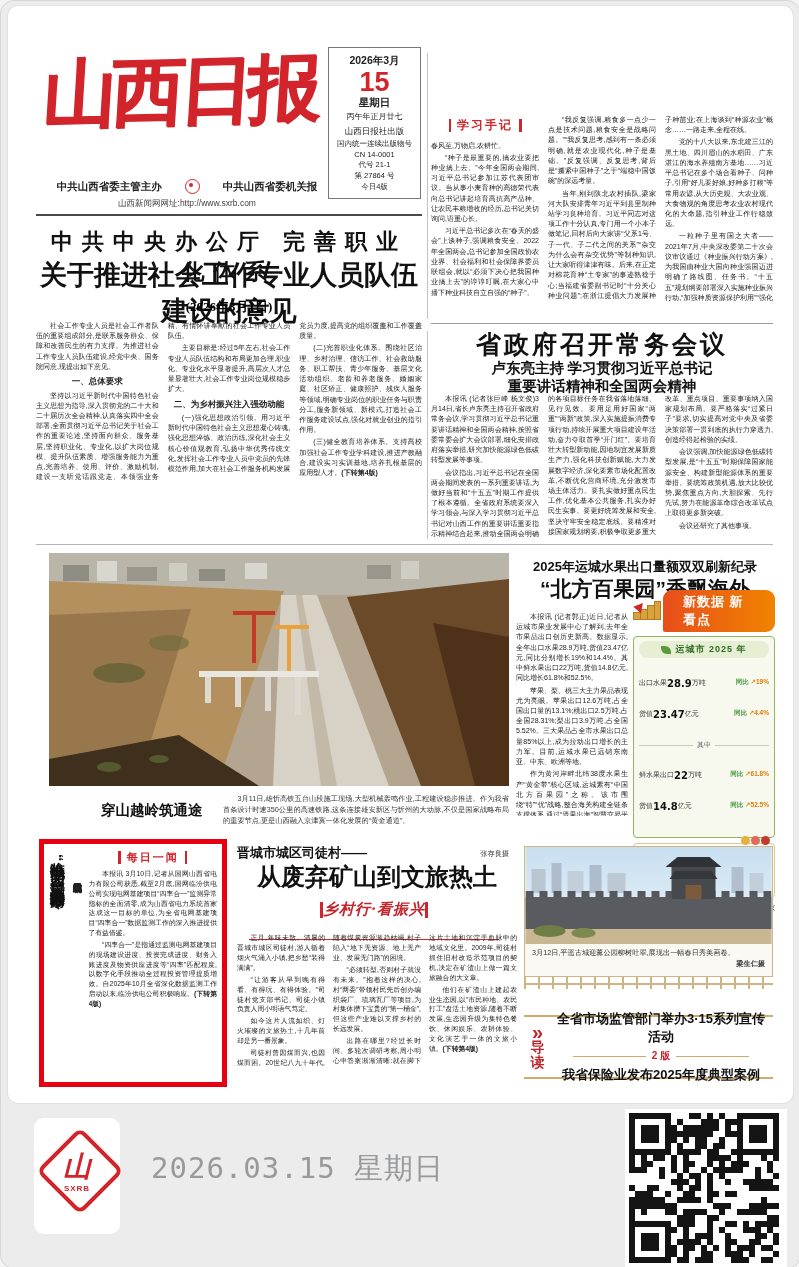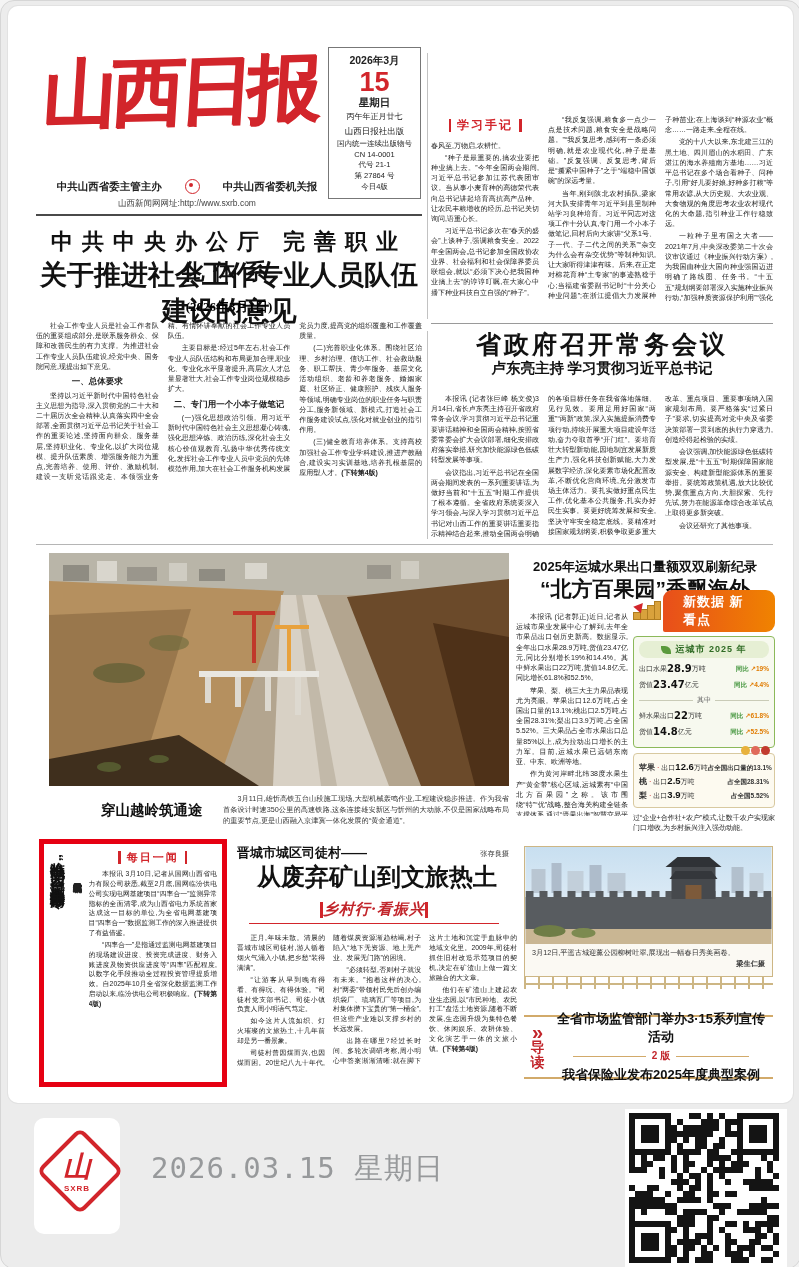--- a/index.html
+++ b/index.html
@@ -55,21 +55,21 @@
   .info{left:632px;top:589px;width:142px;height:246px;font-size:7px;color:#333;}
   .badge{display:flex;align-items:center;gap:4px;margin-bottom:4px;}
   .badge .barsico{position:relative;width:26px;height:18px;}
   .badge .barsico i{position:absolute;bottom:0;background:#d9a23c;border:0.5px solid #b07d20;}
   .badge .barsico .arrow{position:absolute;left:2px;top:0px;width:0;height:0;border-left:5px solid transparent;border-right:5px solid transparent;border-bottom:9px solid #d2252b;transform:rotate(40deg);}
   .badge .pill{flex:1;background:linear-gradient(90deg,#e84e1b,#f08300);color:#fff;font-weight:900;font-size:13px;letter-spacing:1px;border-radius:9px 9px 9px 2px;padding:3px 20px;text-align:left;}
   .gbox{border:1.5px solid #8cb95a;background:#f7f9ef;border-radius:4px;padding:4px 5px 5px;margin-bottom:5px;}
   .gbox-title{display:flex;align-items:center;justify-content:center;gap:4px;background:#e6efd4;border-radius:8px;padding:2px 0;margin-bottom:4px;}
   .gbox-title b{color:#2f6b24;font-size:9px;letter-spacing:1px;}
   .leafico{width:10px;height:8px;background:#5a9a3c;border-radius:0 6px 0 6px;}
-  .irow{display:flex;align-items:flex-end;margin:5px 0;white-space:nowrap;}
+  .irow{display:flex;align-items:flex-start;margin:20px 0;white-space:nowrap;}
   .ilab{font-size:7px;color:#333;}
   .ival{font-size:10px;color:#111;font-family:"DejaVu Sans",sans-serif;}
   .iunit{font-size:7px;color:#333;}
   .iyoy{margin-left:auto;color:#4e9b47;font-size:6.5px;font-weight:bold;}
   .iyoy .up{color:#e07b00;font-style:normal;}
   .iyoy b{color:#e07b00;}
   .imid{display:flex;align-items:center;gap:4px;color:#666;font-size:7px;margin:3px 0;}
   .imid::before,.imid::after{content:"";flex:1;height:1px;background:#c9cbb7;}
   .fbox{position:relative;border:1.5px solid #d8c9a0;background:#fdfaf0;border-radius:4px;padding:5px 5px 4px;margin-bottom:5px;}
   .frow{display:flex;align-items:baseline;margin:2px 0;white-space:nowrap;}
@@ -87,21 +87,21 @@
   
   .redbox{left:38px;top:838px;width:188px;height:248px;border:5px solid #e60012;box-sizing:border-box;padding:6px 5px;display:flex;gap:5px;background:#fff;}
   .vhead{writing-mode:vertical-rl;font-size:15px;font-weight:900;color:#111;letter-spacing:1px;line-height:1.1;height:100%;}
   .vsub{writing-mode:vertical-rl;font-size:9px;font-weight:bold;color:#222;height:100%;display:flex;align-items:center;padding-top:26px;box-sizing:border-box;}
   .dn-body{flex:1;overflow:hidden;}
   .dn-text{font-size:6.8px;line-height:1.45;color:#222;text-align:justify;}
   .dn-text p{margin:0 0 2px;text-indent:2em;}
   
   .vill-kicker{left:236px;top:843px;width:280px;font-size:13px;font-weight:bold;color:#111;}
   .vill-title{left:236px;top:860px;width:280px;text-align:center;font-size:24px;font-weight:900;color:#111;}
-  .vill-tag{left:248px;top:899px;width:250px;display:flex;align-items:center;justify-content:center;gap:0;border-bottom:1.5px solid #d2252b;padding-bottom:4px;}
+  .vill-tag{left:248px;top:899px;width:250px;display:flex;align-items:center;justify-content:center;gap:0;border-bottom:1.5px solid #d2252b;padding-bottom:20px;}
   .vill-tag .bar{width:3px;height:16px;background:#d2252b;}
   .vill-tag .tagtxt{color:#c2252b;font-weight:900;font-size:15px;font-style:italic;font-family:"DejaVu Serif",serif;letter-spacing:1px;}
   .vill-cols{left:236px;top:932px;width:280px;height:152px;column-gap:8px;}
   
   .wallblock{left:523px;top:845px;width:249px;height:131px;border:1.5px solid #cdb684;box-sizing:border-box;background:#fbf9f3;}
   .wallphoto{width:100%;height:97px;display:block;}
   .wall-cap{padding:4px 7px 0;font-size:7.2px;line-height:1.5;color:#333;text-align:justify;}
   .wall-credit{padding:0 7px;text-align:right;font-size:7.2px;font-weight:bold;color:#333;}
   .cren{position:absolute;left:-1.5px;bottom:-13px;width:249px;height:12px;background:repeating-linear-gradient(90deg,#cdb684 0 2px,transparent 2px 14px),linear-gradient(#0000 0 6px,#cdb684 6px 7.5px,#0000 7.5px);}
   
@@ -170,30 +170,31 @@
   <div class="abs seed-rule"></div>
 
   <div class="abs op-t1">中共中央办公厅 完善职业化体系</div>
   <div class="abs op-t2">关于推进社会工作专业人员队伍建设的意见</div>
   <div class="abs op-date">(2026年3月1日)</div>
   <div class="abs cols op-cols">
     <p><span>社会工作专业人员是社会工作者队伍的重要组成部分,是联系服务群众、保障和改善民生的有力支撑。为推进社会工作专业人员队伍建设,经党中央、国务院同意,现提出如下意见。</span></p>
     <p class="sec-head"><span>一、总体要求</span></p>
     <p><span>坚持以习近平新时代中国特色社会主义思想为指导,深入贯彻党的二十大和二十届历次全会精神,认真落实四中全会部署,全面贯彻习近平总书记关于社会工作的重要论述,坚持面向群众、服务基层,坚持职业化、专业化,以扩大岗位规模、提升队伍素质、增强服务能力为重点,完善培养、使用、评价、激励机制,建设一支听党话跟党走、本领强业务精、有情怀讲奉献的社会工作专业人员队伍。</span></p>
     <p><span>主要目标是:经过5年左右,社会工作专业人员队伍结构和布局更加合理,职业化、专业化水平显著提升,高层次人才总量显著壮大,社会工作专业岗位规模稳步扩大。</span></p>
-    <p class="sec-head"><span>二、专门用一个小本子做笔记</span></p>
+    <p class="sec-head"><span>二、为乡村振兴注入强劲动能</span></p>
     <p><span>(一)强化思想政治引领。用习近平新时代中国特色社会主义思想凝心铸魂,强化思想淬炼、政治历练,深化社会主义核心价值观教育,弘扬中华优秀传统文化,发挥社会工作专业人员中党员的先锋模范作用,加大在社会工作服务机构发展党员力度,提高党的组织覆盖和工作覆盖质量。</span></p>
     <p><span>(二)完善职业化体系。围绕社区治理、乡村治理、信访工作、社会救助服务、职工帮扶、青少年服务、基层文化活动组织、老龄和养老服务、婚姻家庭、社区矫正、健康照护、残疾人服务等领域,明确专业岗位的职业任务与职责分工,服务新领域、新模式,打造社会工作服务建设试点,强化对就业创业的指引作用。</span></p>
     <p><span>(三)健全教育培养体系。支持高校加强社会工作专业学科建设,推进产教融合,建设实习实训基地,培养扎根基层的应用型人才。</span><b class="cont">(下转第4版)</b></p>
   </div>
   <div class="abs vrule" style="left:426px;top:330px;height:208px;"></div>
 
   <div class="abs gov-t">省政府召开常务会议</div>
   <div class="abs gov-sub">
     <div>卢东亮主持 学习贯彻习近平总书记</div>
+    <div>重要讲话精神和全国两会精神</div>
   </div>
   <div class="abs cols gov-cols">
     <p><span>本报讯 (记者张巨峰 杨文俊)3月14日,省长卢东亮主持召开省政府常务会议,学习贯彻习近平总书记重要讲话精神和全国两会精神,按照省委常委会扩大会议部署,细化安排政府落实举措,研究加快能源绿色低碳转型发展等事项。</span></p>
     <p><span>会议指出,习近平总书记在全国两会期间发表的一系列重要讲话,为做好当前和“十五五”时期工作提供了根本遵循。全省政府系统要深入学习领会,与深入学习贯彻习近平总书记对山西工作的重要讲话重要指示精神结合起来,推动全国两会明确的各项目标任务在我省落地落细、见行见效。要用足用好国家“两重”“两新”政策,深入实施提振消费专项行动,持续开展重大项目建设年活动,奋力夺取首季“开门红”。要培育壮大转型新动能,因地制宜发展新质生产力,强化科技创新赋能,大力发展数字经济,深化要素市场化配置改革,不断优化营商环境,充分激发市场主体活力。要扎实做好重点民生工作,优化基本公共服务,扎实办好民生实事。要更好统筹发展和安全,坚决守牢安全稳定底线。要精准对接国家规划纲要,积极争取更多重大改革、重点项目、重要事项纳入国家规划布局。要严格落实“过紧日子”要求,切实提高对党中央及省委决策部署一贯到底的执行力穿透力,创造经得起检验的实绩。</span></p>
     <p><span>会议强调,加快能源绿色低碳转型发展,是“十五五”时期保障国家能源安全、构建新型能源体系的重要举措。要统筹政策机遇,放大比较优势,聚焦重点方向,大胆探索、先行先试,努力在能源革命综合改革试点上取得更多新突破。</span></p>
     <p><span>会议还研究了其他事项。</span></p>
   </div>
   <div class="abs main-rule"></div>
 
   <div class="abs photo1">

